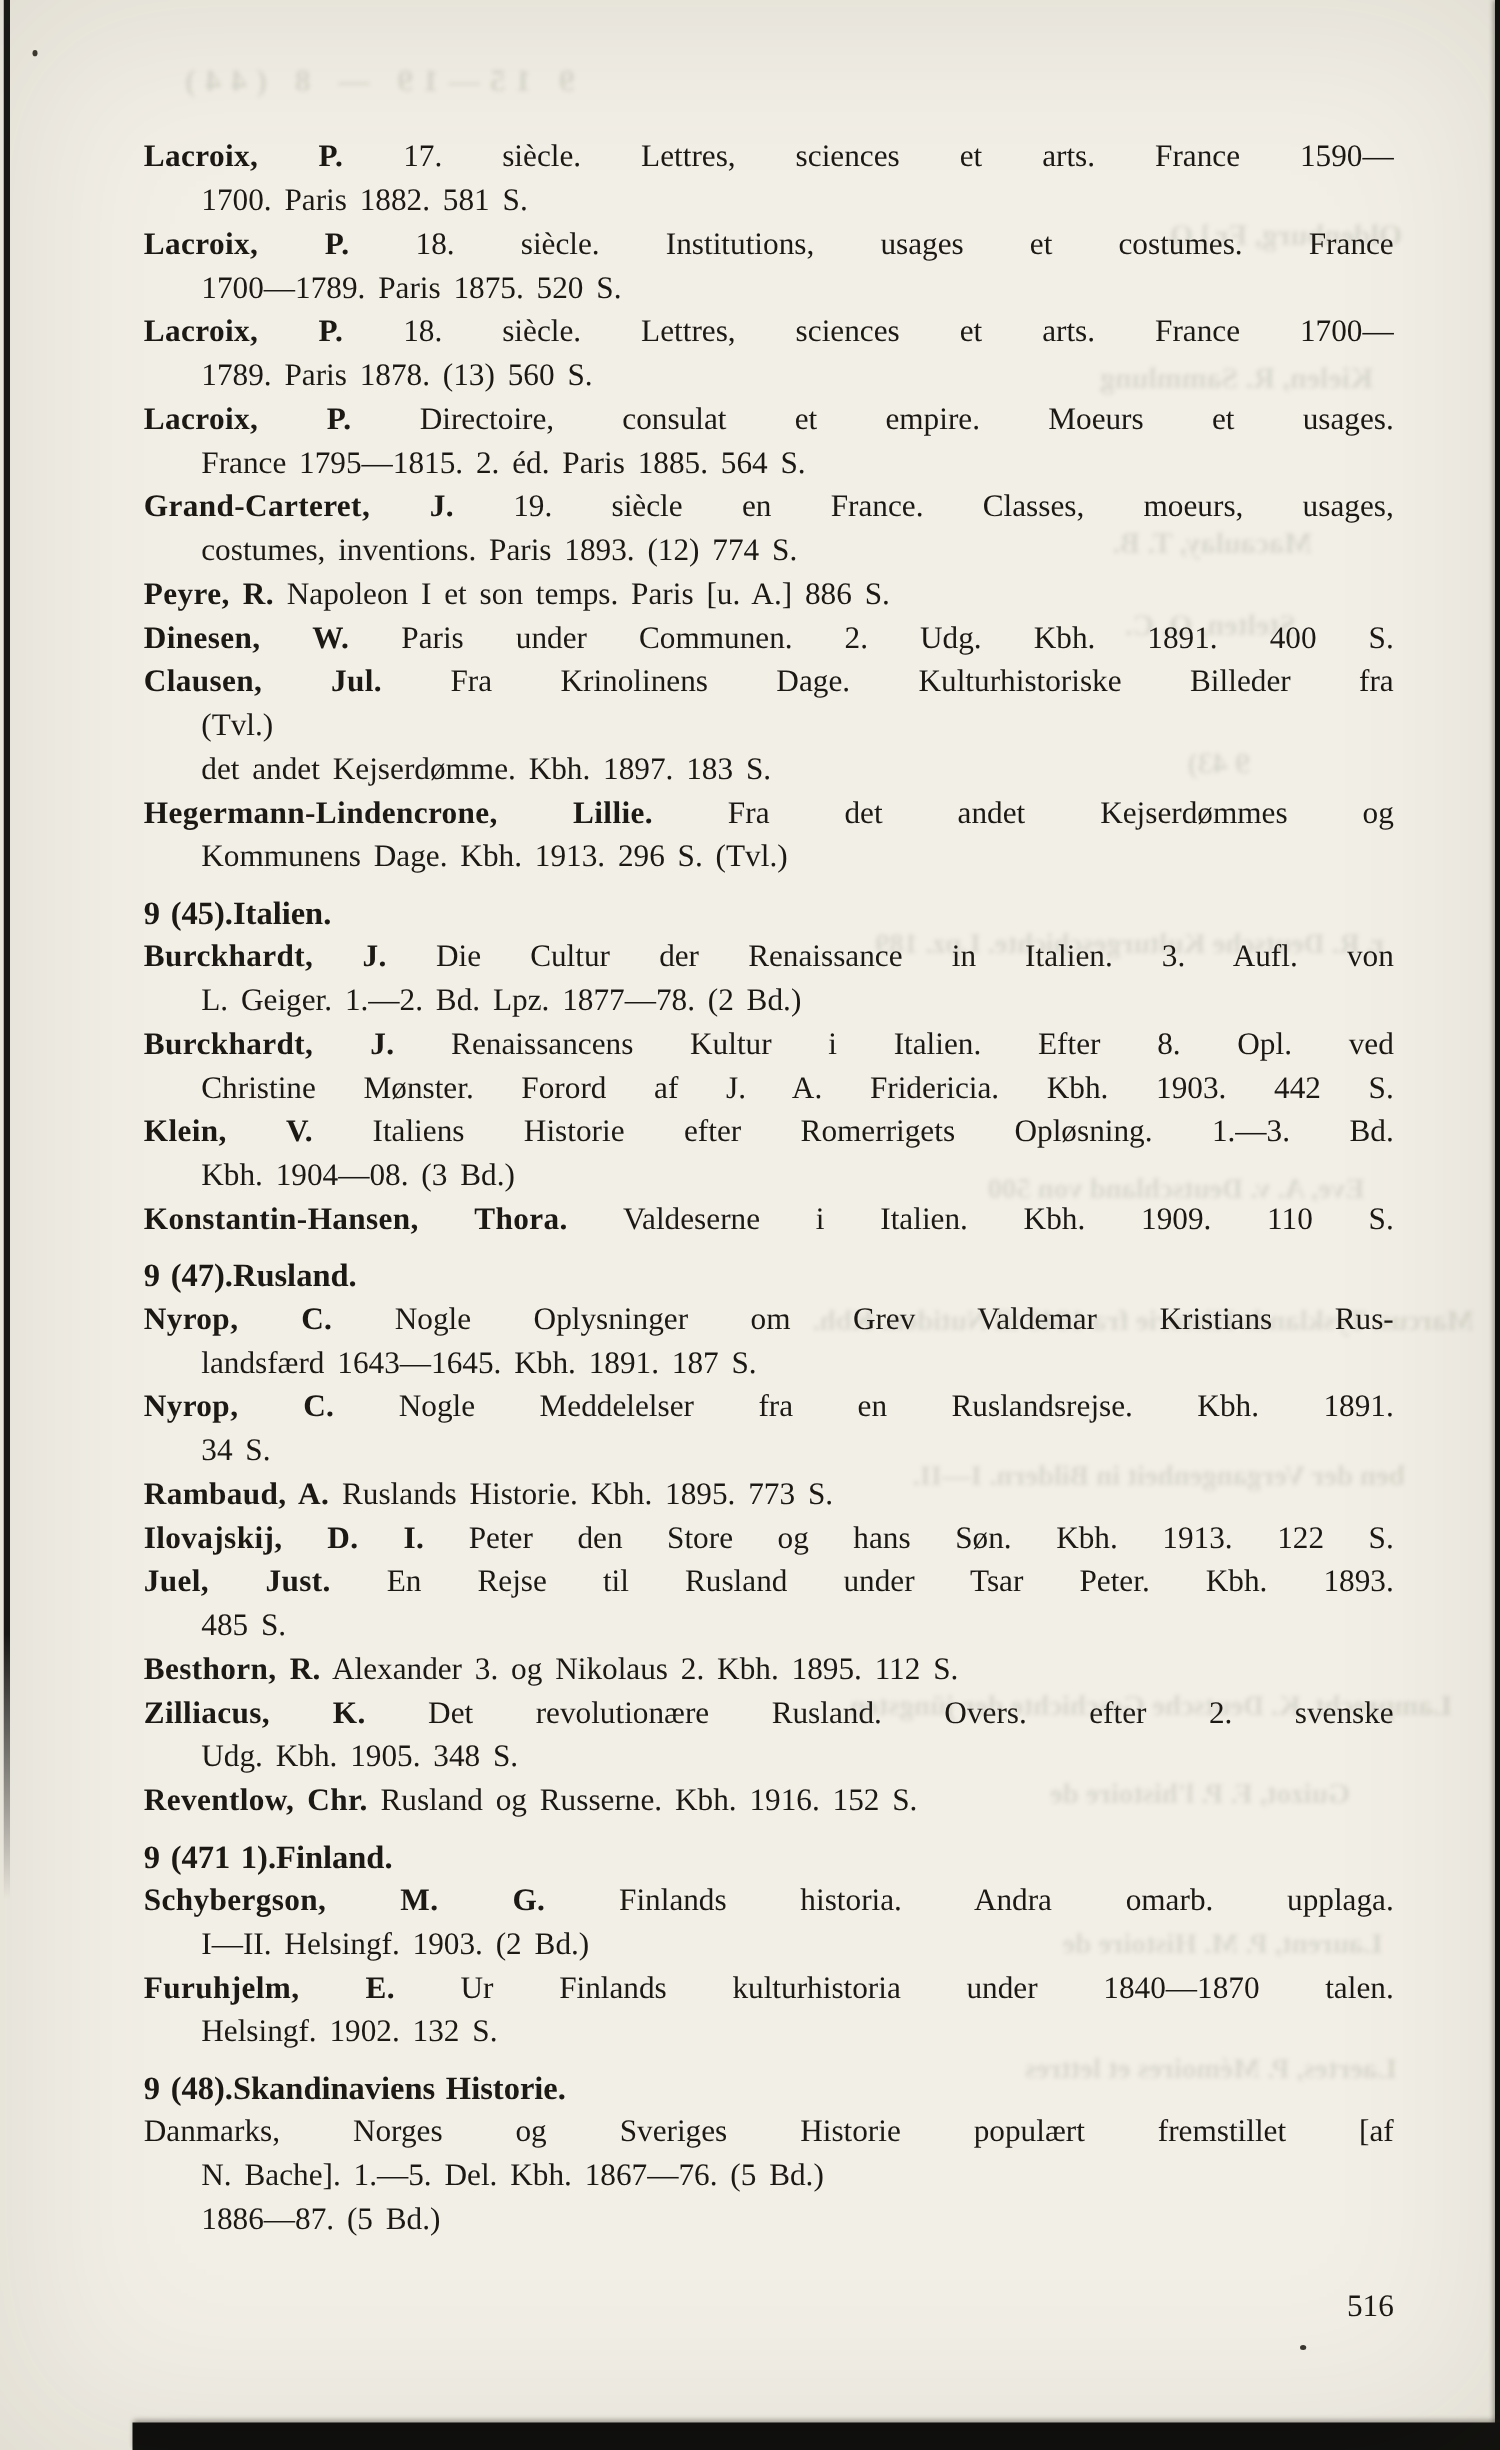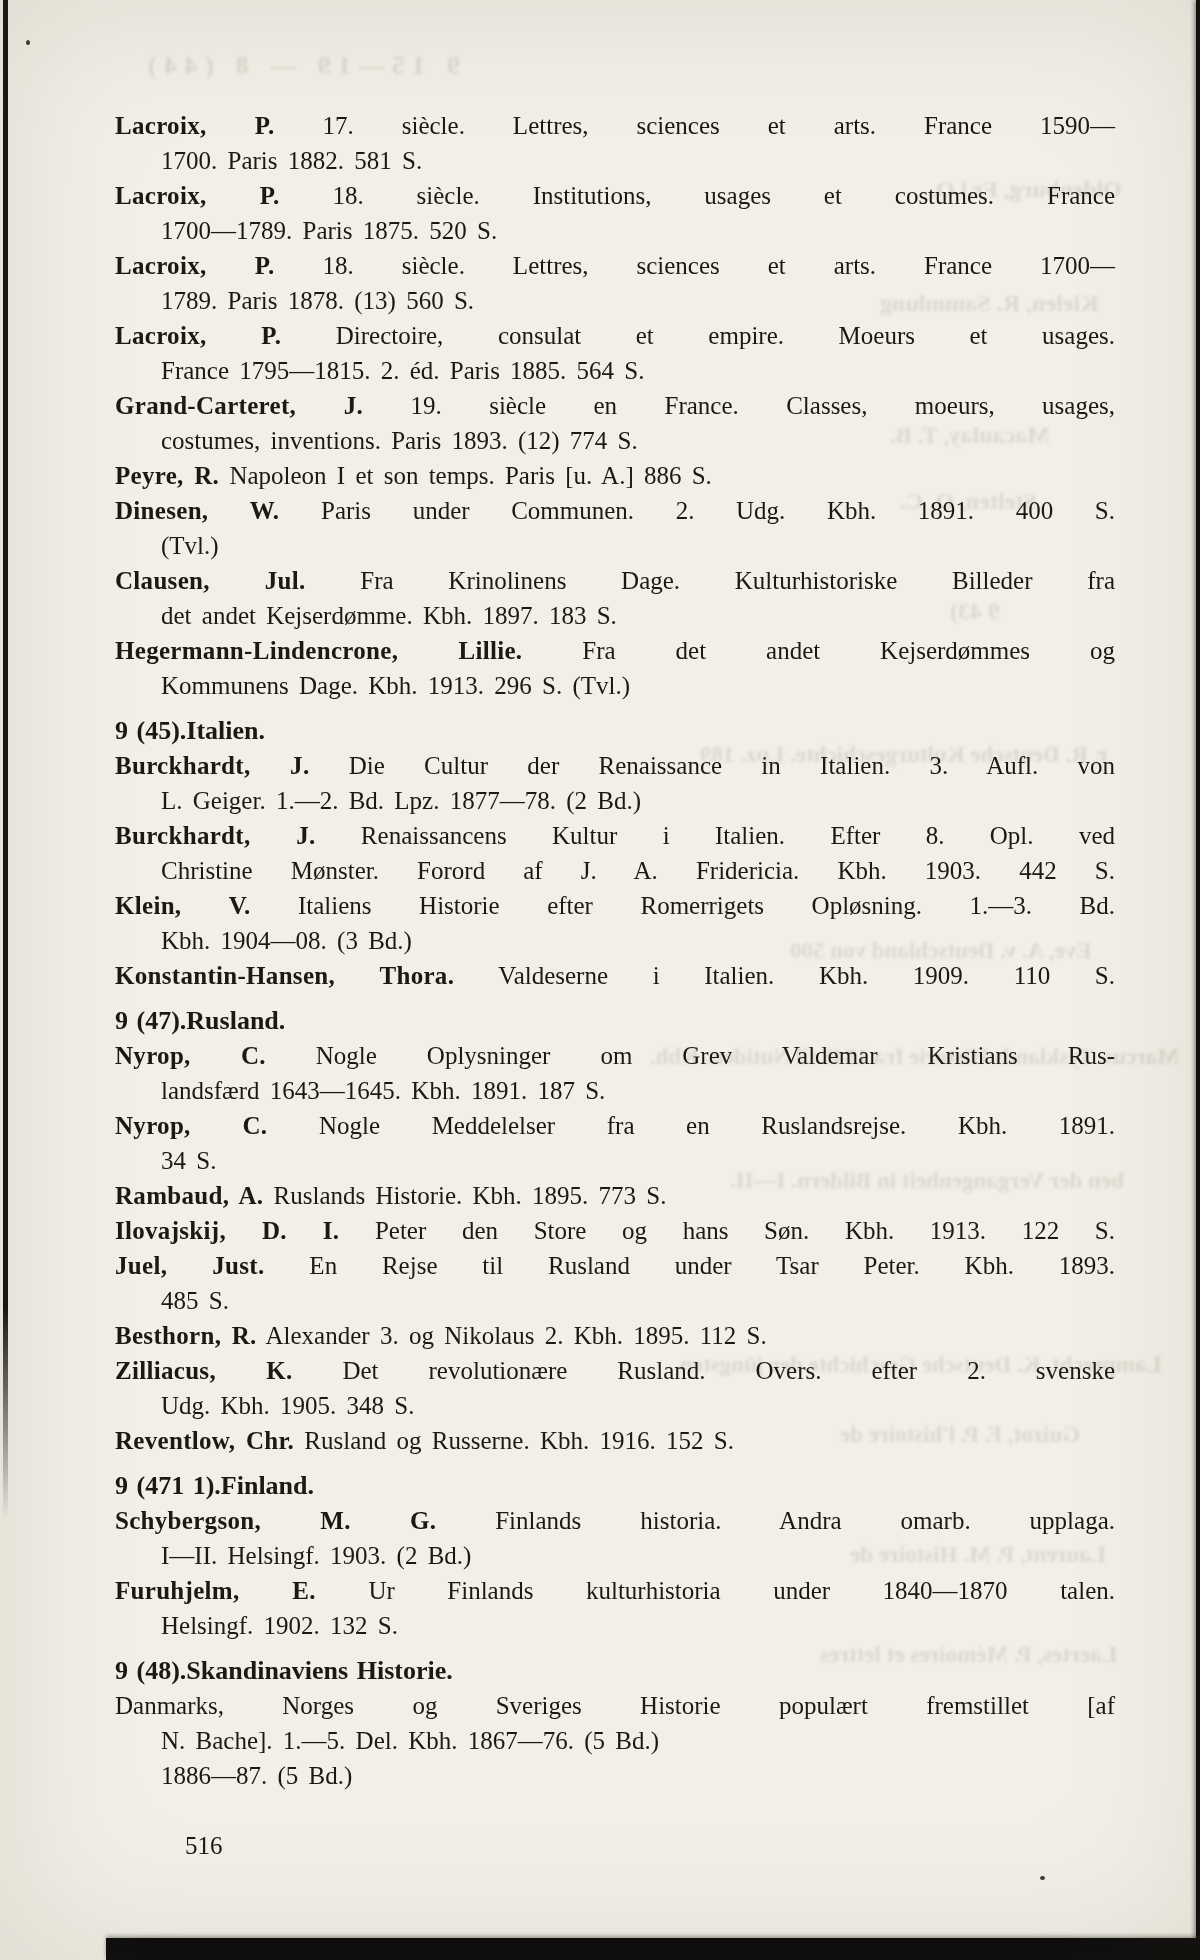--- a/index.html
+++ b/index.html
@@ -44,21 +44,21 @@
     font-size: 26px;
     line-height: 35px;
     margin-top: 10px;
     word-spacing: 2px;
   }
   .page-number {
     position: absolute;
     left: 115px;
     top: 1828px;
     width: 1000px;
-    text-align: left;
+    text-align: right;
     text-indent: 70px;
     font-size: 25px;
     line-height: 35px;
   }
   .ghost-layer { position: absolute; inset: 0; pointer-events: none; }
   .ghost {
     position: absolute;
     color: #848b76;
     opacity: 0.22;
     filter: blur(1.6px);
@@ -120,22 +120,22 @@
       <div class="line just"><b>Lacroix, P.</b> 18. siècle.  Institutions, usages et costumes.  France</div>
       <div class="line indent">1700—1789.  Paris 1875.  520 S.</div>
       <div class="line just"><b>Lacroix, P.</b> 18. siècle.  Lettres, sciences et arts.  France 1700—</div>
       <div class="line indent">1789.  Paris 1878.  (13) 560 S.</div>
       <div class="line just"><b>Lacroix, P.</b> Directoire, consulat et empire.  Moeurs et usages.</div>
       <div class="line indent">France 1795—1815.  2. éd.  Paris 1885.  564 S.</div>
       <div class="line just"><b>Grand-Carteret, J.</b> 19. siècle en France.  Classes, moeurs, usages,</div>
       <div class="line indent">costumes, inventions.  Paris 1893.  (12) 774 S.</div>
       <div class="line"><b>Peyre, R.</b> Napoleon I et son temps.  Paris [u. A.]  886 S.</div>
       <div class="line just"><b>Dinesen, W.</b> Paris under Communen.  2. Udg.  Kbh. 1891.  400 S.</div>
+      <div class="line just"><b>Clausen, Jul.</b> Fra Krinolinens Dage.  Kulturhistoriske Billeder fra</div>
       <div class="line indent">(Tvl.)</div>
-      <div class="line just"><b>Clausen, Jul.</b> Fra Krinolinens Dage.  Kulturhistoriske Billeder fra</div>
       <div class="line indent">det andet Kejserdømme.  Kbh. 1897.  183 S.</div>
       <div class="line just"><b>Hegermann-Lindencrone, Lillie.</b> Fra det andet Kejserdømmes og</div>
       <div class="line indent">Kommunens Dage.  Kbh. 1913.  296 S.  (Tvl.)</div>
       <div class="section-row">
         <span>9 (45).</span>
         <span>Italien.</span>
       </div>
       <div class="line just"><b>Burckhardt, J.</b> Die Cultur der Renaissance in Italien.  3. Aufl. von</div>
       <div class="line indent">L. Geiger.  1.—2. Bd.  Lpz. 1877—78.  (2 Bd.)</div>
       <div class="line just"><b>Burckhardt, J.</b> Renaissancens Kultur i Italien.  Efter 8. Opl. ved</div>

